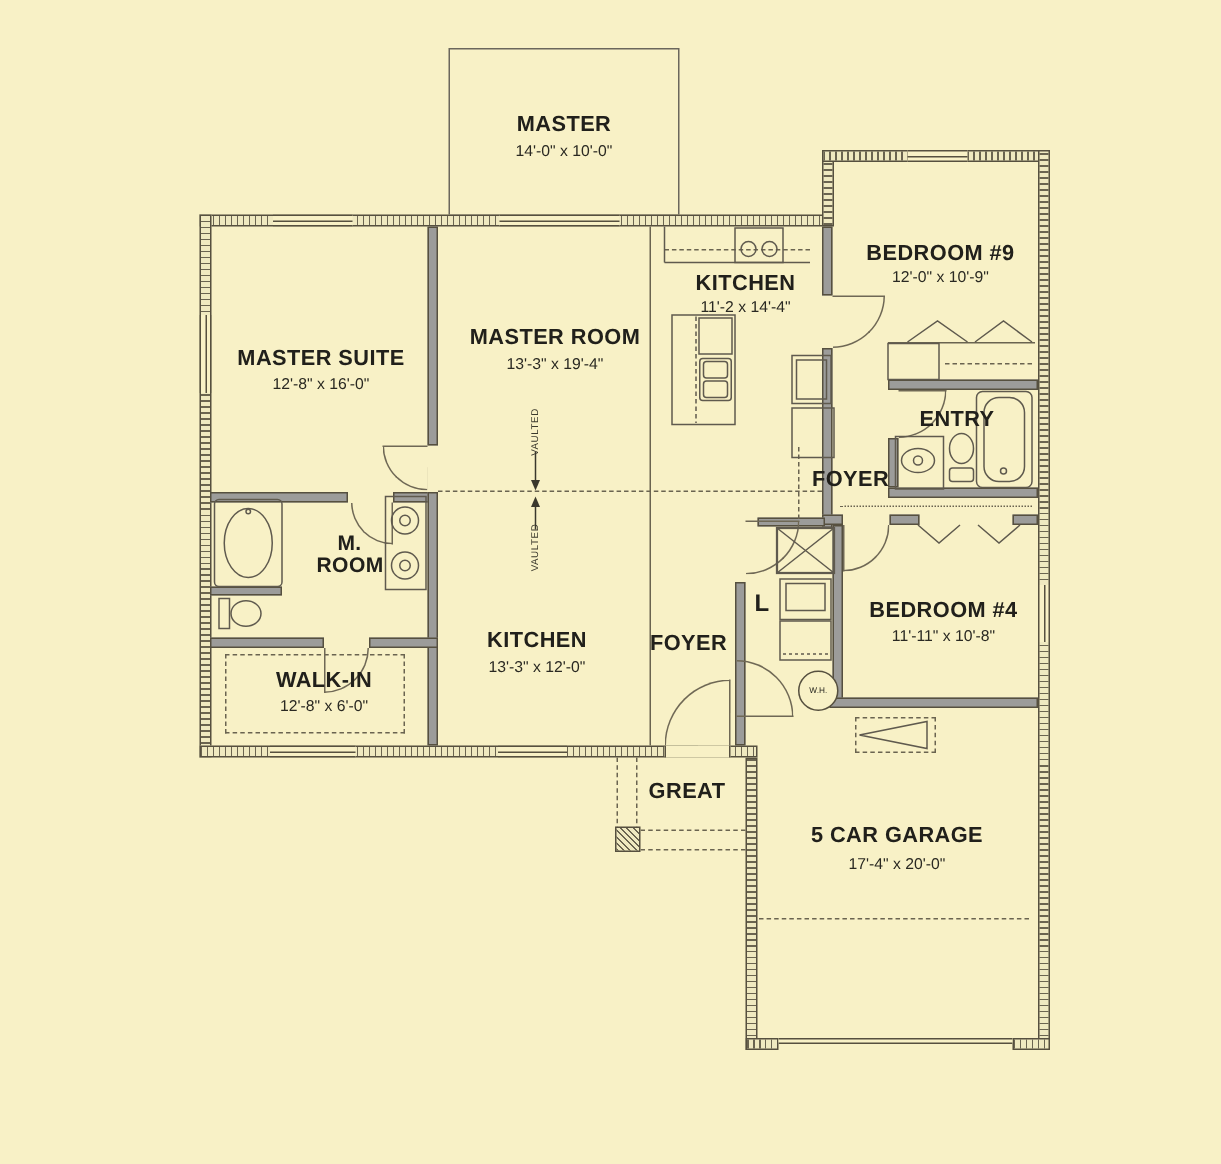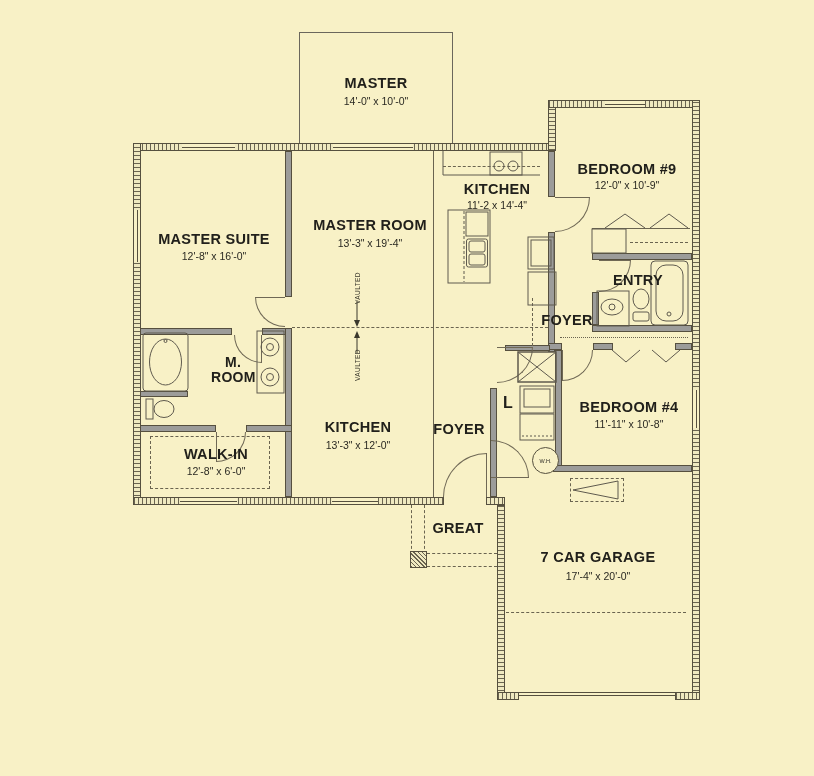--- a/index.html
+++ b/index.html
@@ -263,19 +263,19 @@
   <div class="abs lbl" style="left:508px;top:403px;font-size:16px;">L</div>
 
   <div class="abs lbl" style="left:629px;top:408px;">BEDROOM #4</div>
   <div class="abs dim" style="left:629px;top:424px;">11'-11" x 10'-8"</div>
 
   <div class="abs lbl" style="left:216px;top:455px;">WALK-IN</div>
   <div class="abs dim" style="left:216px;top:471px;">12'-8" x 6'-0"</div>
 
   <div class="abs lbl" style="left:458px;top:529px;">GREAT</div>
 
-  <div class="abs lbl" style="left:598px;top:558px;">7 CAR GARAGE</div>
+  <div class="abs lbl" style="left:598px;top:558px;">5 CAR GARAGE</div>
   <div class="abs dim" style="left:598px;top:576px;">17'-4" x 20'-0"</div>
 
   <div class="abs vtxt" style="left:357px;top:288px;">VAULTED</div>
   <div class="abs vtxt" style="left:357px;top:365px;">VAULTED</div>
 
 </div>
 
 </body></html>

